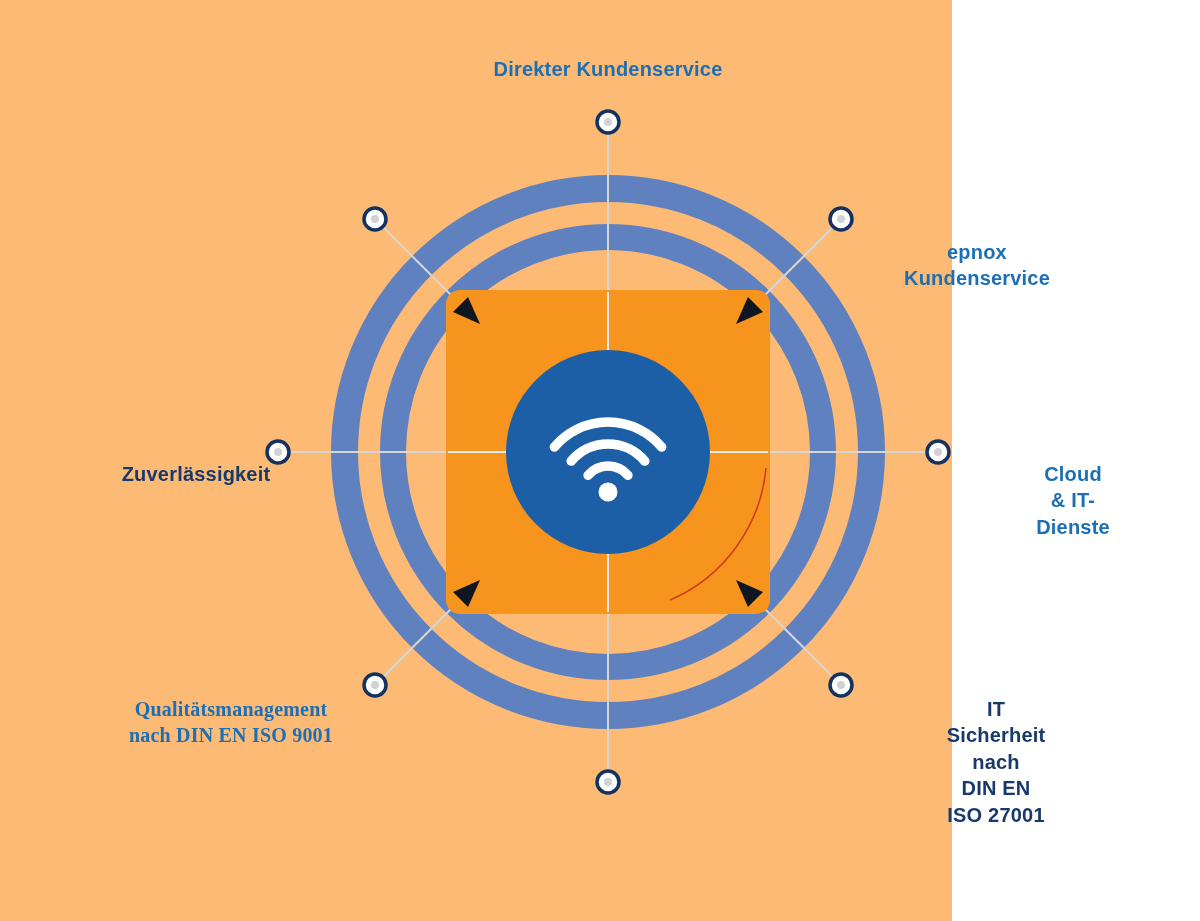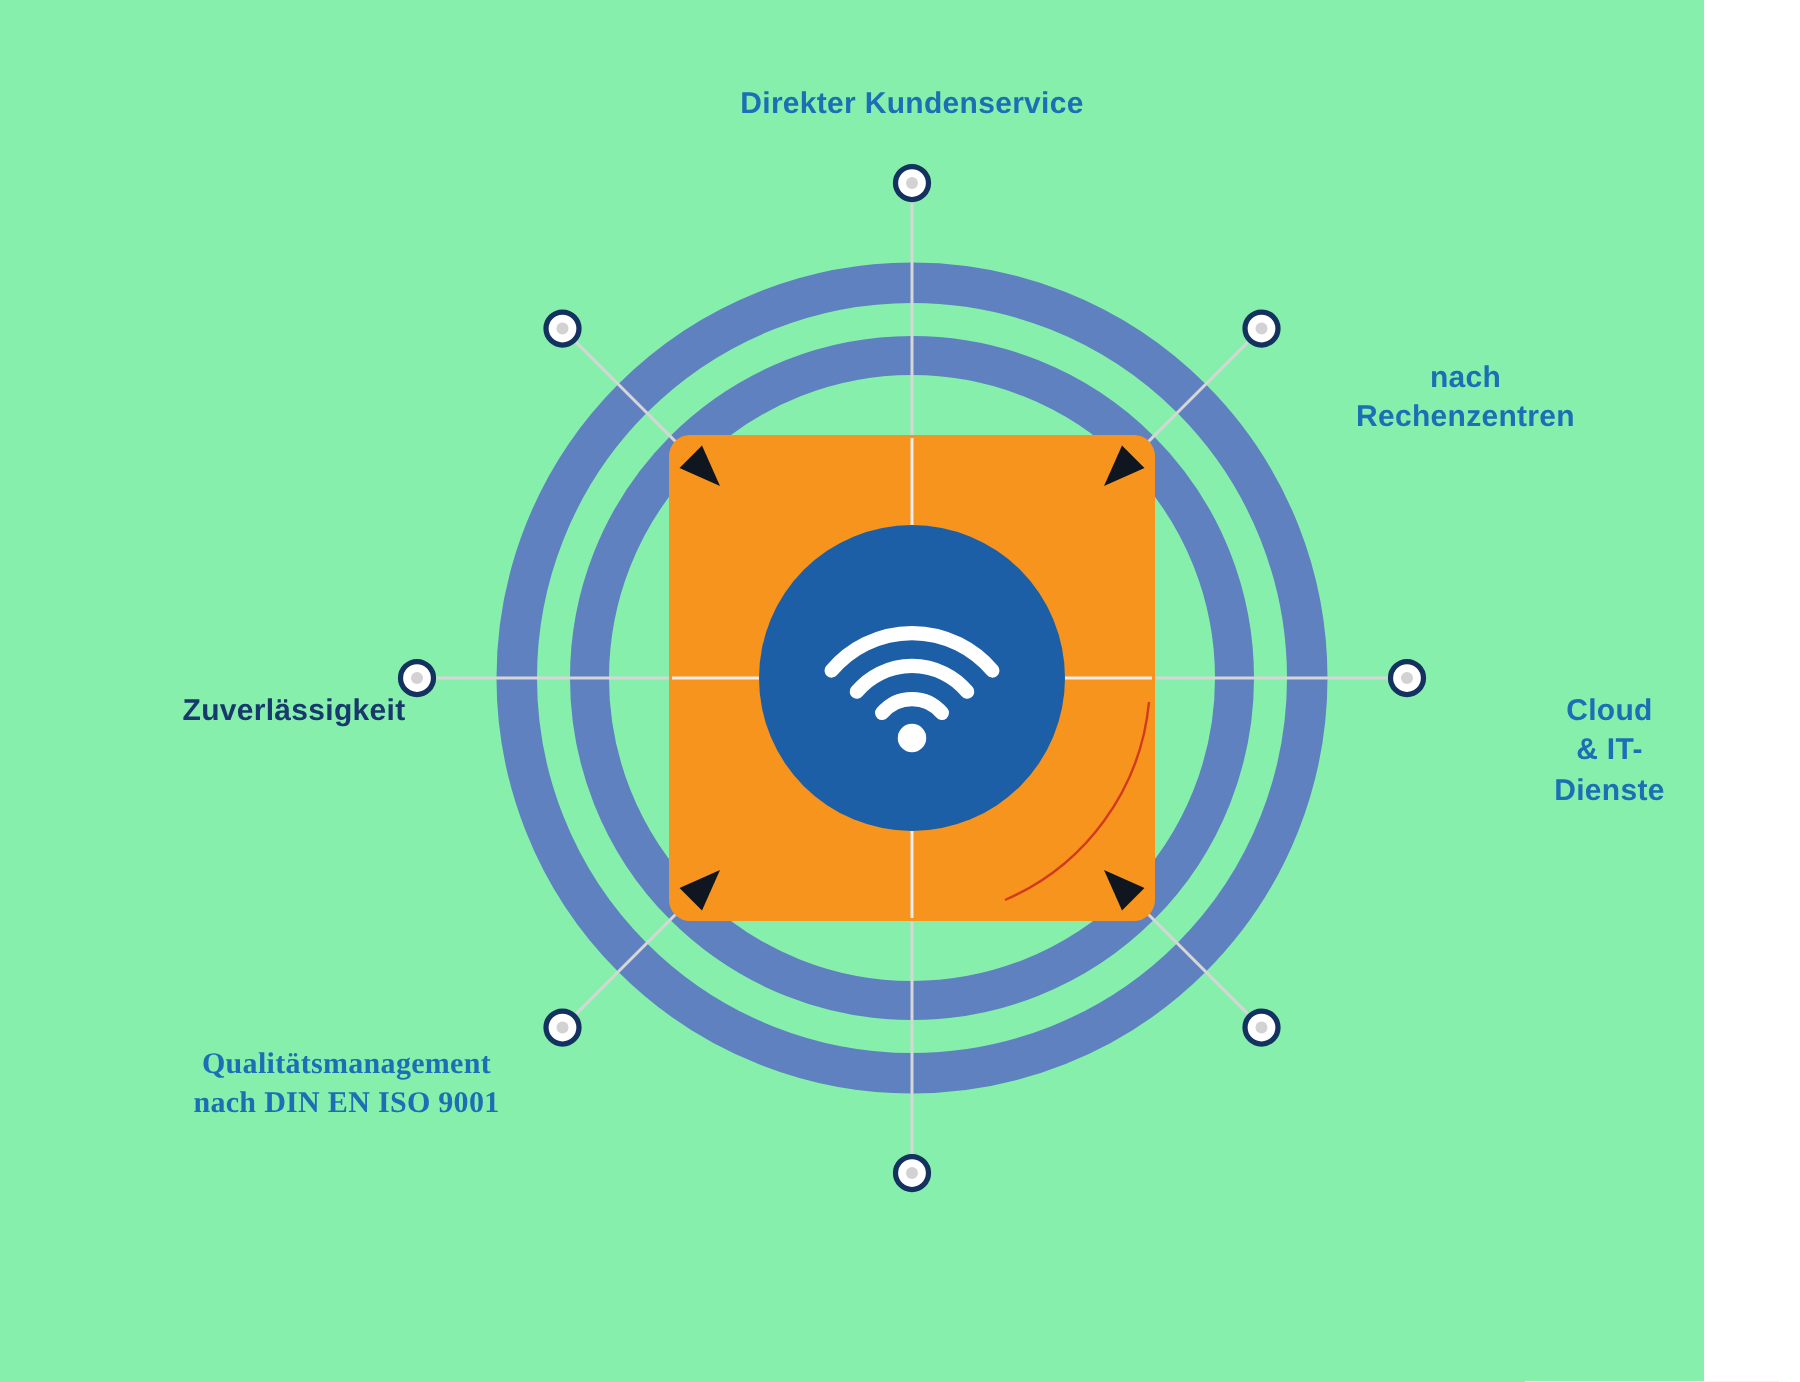--- a/index.html
+++ b/index.html
@@ -1,18 +1,18 @@
 <!DOCTYPE html>
 <html style="--label-blue: #1c6fb5; --label-navy: #17396c; --accent-orange: #f7941e; --hub-blue: #1d5fa7; --ring-blue: #5f81c0; --node-navy: #14325f; --node-gray: #d2d2d2; --spoke-gray: #d6d6d6; --overlay-line: #ededed; --arrow-dark: #10161f; --red-arc: #d23a1e;"><head>
 <meta charset="utf-8">
 <style>
   * { margin:0; padding:0; box-sizing:border-box; }
   html,body { width:1200px; height:921px; background:#ffffff;
     font-family:"Liberation Sans", sans-serif; overflow:hidden; }
-  .canvas { position:relative; width:1136px; height:921px; background:#86efac; }
+  .canvas { position:relative; width:952px; height:921px; background:#fdba74; }
   .diagram-svg { position:absolute; left:0; top:0; }
   .label {
     position:absolute; transform:translateX(-50%);
     text-align:center; font-weight:700; font-size:20px; line-height:1.32;
     white-space:pre-line; letter-spacing:.2px;
   }
   .label[data-color="blue"] { color:var(--label-blue,#1c6fb5); }
   .label[data-color="navy"] { color:var(--label-navy,#17396c);margin-left:20px; }
 </style>
 </head>
@@ -87,24 +87,26 @@
       <use href="#node" x="938" y="452"></use>
       <use href="#node" x="375" y="685"></use>
       <use href="#node" x="841" y="685"></use>
       <use href="#node" x="608" y="782"></use>
     </g>
   </svg>
 
   <div class="label" style="left:608px; top:56px;" data-color="blue">Direkter Kundenservice</div>
 
 
-  <div class="label" style="left:977px; top:239px;" data-color="blue">nach Rechenzentren</div>
+  <div class="label" style="left:977px; top:239px;" data-color="blue">epnox Kundenservice</div>
 
   <div class="label" style="left:176px; top:461px;" data-color="navy">Zuverlässigkeit</div>
 
   <div class="label" style="left:1073px; top:461px;" data-color="blue">Cloud &amp; IT-Dienste</div>
 
   <div class="label" style="left:231px; top:696px;font-family:Liberation Serif, serif;" data-color="blue">Qualitätsmanagement
 nach DIN EN ISO 9001</div>
 
+  <div class="label" style="left:976px; top:696px;" data-color="navy">IT Sicherheit nach
+DIN EN ISO 27001</div>
 
 
 </div>
 
 </body></html>

